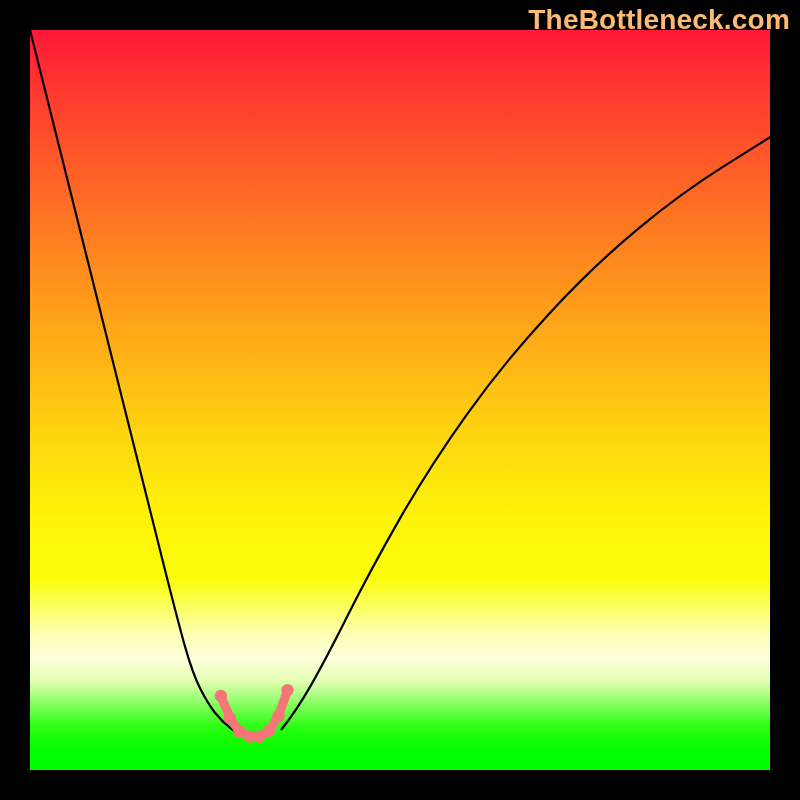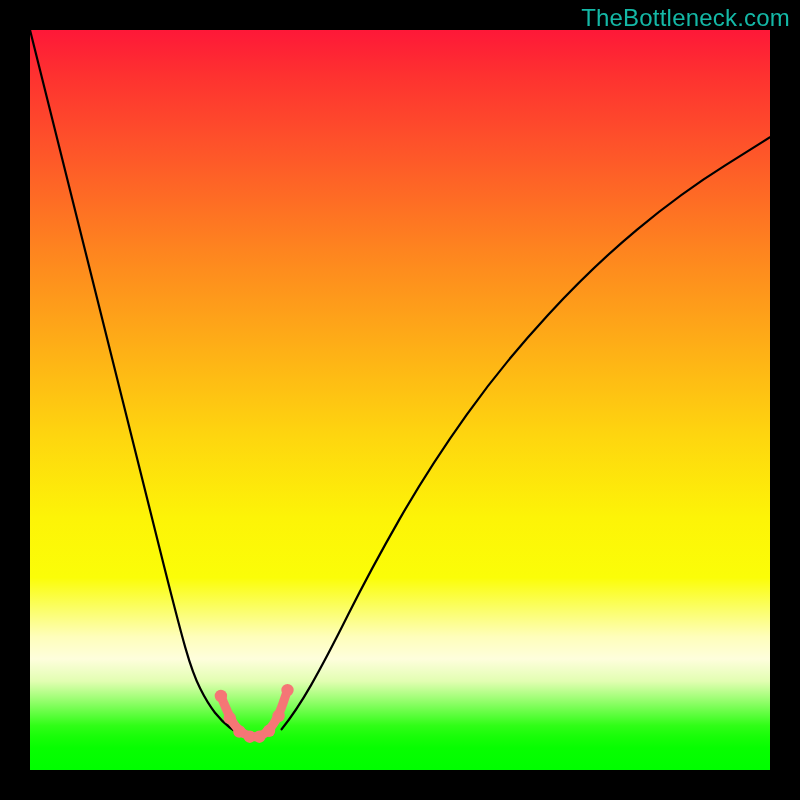--- a/index.html
+++ b/index.html
@@ -14,23 +14,23 @@
   .frame {
     position: relative;
     width: 800px;
     height: 800px;
     background: #000;
   }
   .watermark {
     position: absolute;
     top: 4px;
     right: 10px;
-    color: #14b8a6;
-    font-size: 24px;
-    font-weight: 400;
+    color: #fdba74;
+    font-size: 28px;
+    font-weight: 700;
     letter-spacing: 0.2px;
     user-select: none;
   }
   .plot {
     position: absolute;
     left: 30px;
     top: 30px;
     width: 740px;
     height: 740px;
     

